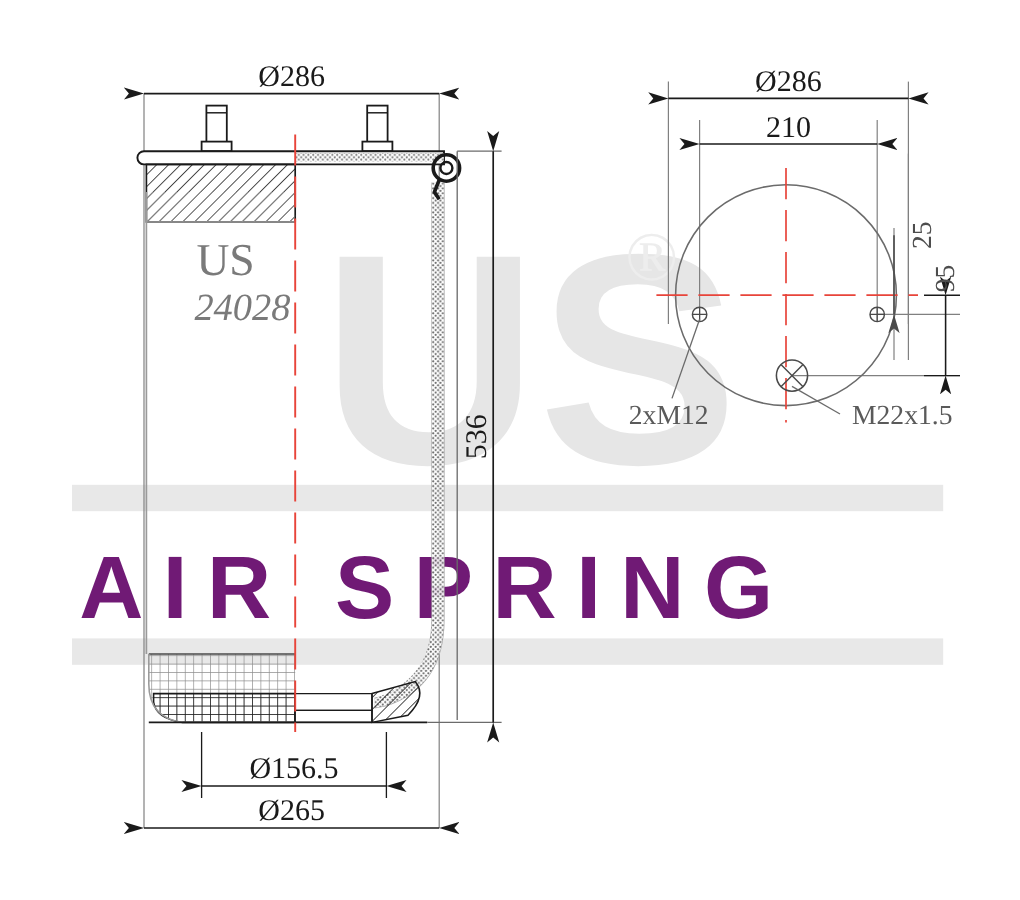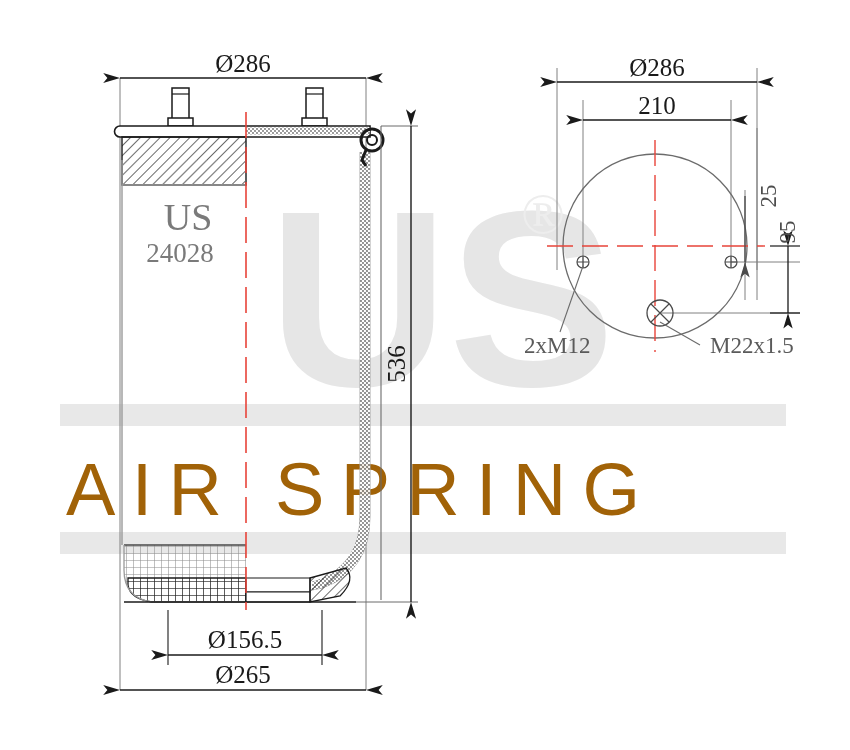--- a/index.html
+++ b/index.html
@@ -1,22 +1,22 @@
 <!DOCTYPE html>
 <html><head>
 <meta charset="utf-8">
 <style>
   html,body{margin:0;padding:0;background:#ffffff;}
   body{width:850px;height:750px;overflow:hidden;
        font-family:"Liberation Serif", serif;}
   #stage{position:relative;width:850px;height:750px;background:#fff;}
   #stage svg{position:absolute;left:0;top:0;}
   .wm-band{position:absolute;background:#e8e8e8;}
-  .wm-text{position:absolute;color:#a16207;font-family:"Liberation Sans",sans-serif;
-           font-weight:normal;letter-spacing:0.22em;user-select:none;}
+  .wm-text{position:absolute;color:#701a75;font-family:"Liberation Sans",sans-serif;
+           font-weight:bold;letter-spacing:0.22em;user-select:none;}
   .wm-us{position:absolute;color:#e6e6e6;font-family:"Liberation Sans",sans-serif;
          font-weight:bold;user-select:none;line-height:1;}
   .wm-reg{position:absolute;color:#ededed;font-family:"Liberation Serif",serif;
           user-select:none;line-height:1;}
   .dim{fill:#4d4d4d;font-family:"Liberation Serif",serif;font-size:23px;}
   .dim-blk{fill:#1a1a1a;font-family:"Liberation Serif",serif;font-size:25px;}
   .lbl{fill:#5a5a5a;font-family:"Liberation Serif",serif;font-size:23px;}
   .plabel{position:absolute;color:#7a7a7a;font-family:"Liberation Serif",serif;
           user-select:none;line-height:1;text-align:center;}
 </style>
@@ -25,21 +25,21 @@
 
 <div id="stage">
 
   <div class="wm-band" style="left:60px;top:404px;width:726px;height:22px;"></div>
   <div class="wm-band" style="left:60px;top:532px;width:726px;height:22px;"></div>
   <div class="wm-text" style="left:66px;top:447px;font-size:74px;">AIR SPRING</div>
   <div class="wm-us" style="left:268px;top:175px;font-size:250px;">US</div>
   <div class="wm-reg" style="left:521px;top:185px;font-size:58px;">®</div>
 
   <div class="plabel" style="left:148px;top:198px;font-size:38px;width:80px;">US</div>
-  <div class="plabel" style="left:132px;top:240px;font-size:27px;width:96px;">24028</div>
+  <div class="plabel" style="left:154px;top:240px;font-size:32px;width:96px;font-style:italic;">24028</div>
 
   <svg width="850" height="750">
     <defs>
 
       <pattern id="hatchDiag" width="7" height="7" patternUnits="userSpaceOnUse" patternTransform="rotate(45)">
         <line x1="0" y1="0" x2="0" y2="7" stroke="#1a1a1a" stroke-width="1.3"></line>
       </pattern>
       <pattern id="hatchDiagL" width="7" height="7" patternUnits="userSpaceOnUse" patternTransform="rotate(45)">
         <line x1="0" y1="0" x2="0" y2="7" stroke="#9a9a9a" stroke-width="1.2"></line>
       </pattern>

